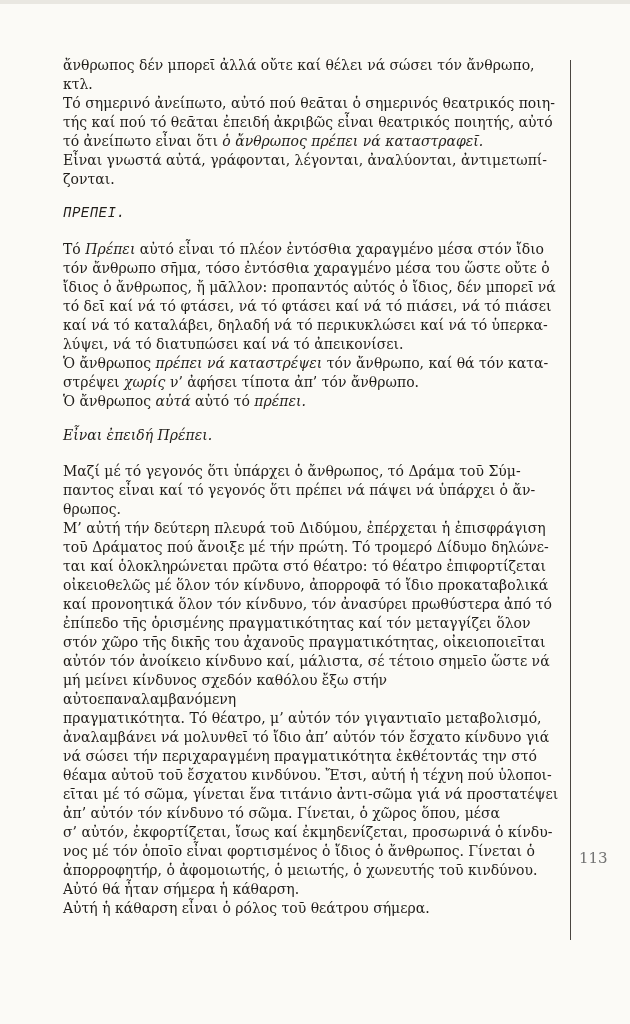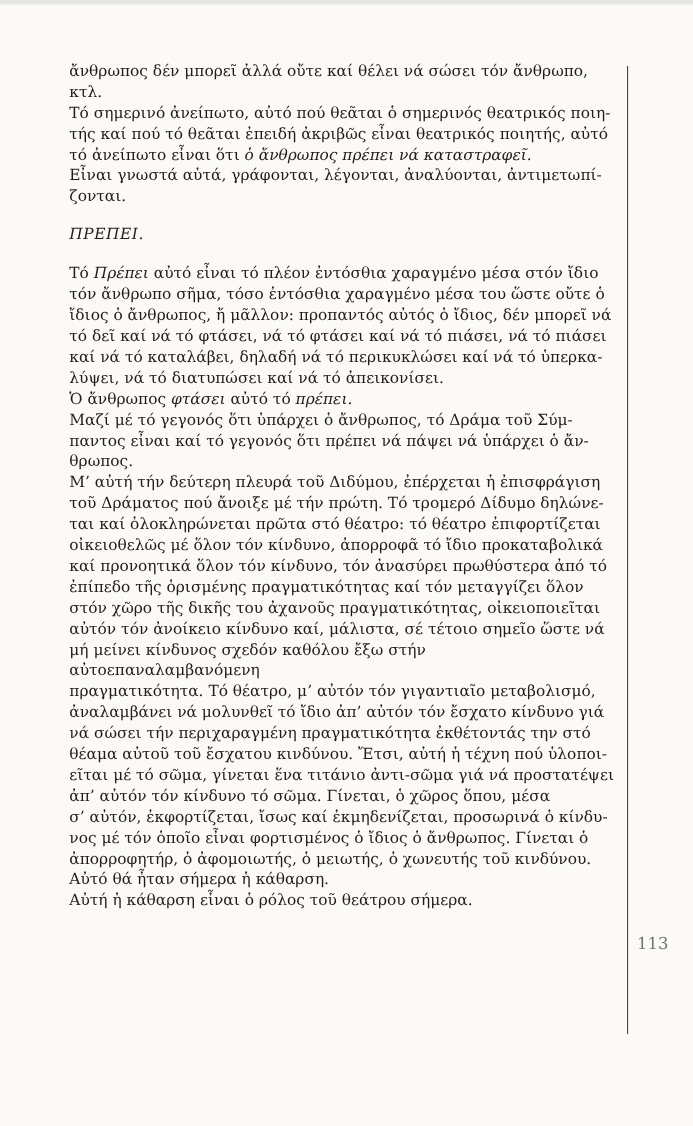--- a/index.html
+++ b/index.html
@@ -29,20 +29,21 @@
   .block {
     margin: 0;
     white-space: pre-line;
   }
   .block.heading {
     margin: 15px 0 17px 0;
     font-style: italic;
   }
   .block.heading.caps {
     letter-spacing: 0.5px;
+    font-family: Liberation Mono, monospace;
   }
   .it {
     font-style: italic;
   }
   .margin-rule {
     position: absolute;
     left: 570px;
     top: 56px;
     width: 1px;
     height: 880px;
@@ -68,21 +69,24 @@
 τό ἀνείπωτο εἶναι ὅτι </span><span class="it">ὁ ἄνθρωπος πρέπει νά καταστραφεῖ.</span></p>
       <p class="block p"><span>Εἶναι γνωστά αὐτά, γράφονται, λέγονται, ἀναλύονται, ἀντιμετωπί-
 ζονται.</span></p>
       <p class="block heading caps"><span class="it">ΠΡΕΠΕΙ.</span></p>
       <p class="block p"><span>Τό </span><span class="it">Πρέπει</span><span> αὐτό εἶναι τό πλέον ἐντόσθια χαραγμένο μέσα στόν ἴδιο
 τόν ἄνθρωπο σῆμα, τόσο ἐντόσθια χαραγμένο μέσα του ὥστε οὔτε ὁ
 ἴδιος ὁ ἄνθρωπος, ἤ μᾶλλον: προπαντός αὐτός ὁ ἴδιος, δέν μπορεῖ νά
 τό δεῖ καί νά τό φτάσει, νά τό φτάσει καί νά τό πιάσει, νά τό πιάσει
 καί νά τό καταλάβει, δηλαδή νά τό περικυκλώσει καί νά τό ὑπερκα-
 λύψει, νά τό διατυπώσει καί νά τό ἀπεικονίσει.</span></p>
-      <p class="block p"><span>Ὁ ἄνθρωπος </span><span class="it">φτάσει</span><span> αὐτό τό </span><span class="it">πρέπει.</span></p>
+      <p class="block p"><span>Ὁ ἄνθρωπος </span><span class="it">πρέπει νά καταστρέψει</span><span> τόν ἄνθρωπο, καί θά τόν κατα-
+στρέψει </span><span class="it">χωρίς</span><span> ν’ ἀφήσει τίποτα ἀπ’ τόν ἄνθρωπο.</span></p>
+      <p class="block p"><span>Ὁ ἄνθρωπος </span><span class="it">αὐτά</span><span> αὐτό τό </span><span class="it">πρέπει.</span></p>
+      <p class="block heading"><span class="it">Εἶναι ἐπειδή Πρέπει.</span></p>
       <p class="block p"><span>Μαζί μέ τό γεγονός ὅτι ὑπάρχει ὁ ἄνθρωπος, τό Δράμα τοῦ Σύμ-
 παντος εἶναι καί τό γεγονός ὅτι πρέπει νά πάψει νά ὑπάρχει ὁ ἄν-
 θρωπος.</span></p>
       <p class="block p"><span>Μ’ αὐτή τήν δεύτερη πλευρά τοῦ Διδύμου, ἐπέρχεται ἡ ἐπισφράγιση
 τοῦ Δράματος πού ἄνοιξε μέ τήν πρώτη. Τό τρομερό Δίδυμο δηλώνε-
 ται καί ὁλοκληρώνεται πρῶτα στό θέατρο: τό θέατρο ἐπιφορτίζεται
 οἰκειοθελῶς μέ ὅλον τόν κίνδυνο, ἀπορροφᾶ τό ἴδιο προκαταβολικά
 καί προνοητικά ὅλον τόν κίνδυνο, τόν ἀνασύρει πρωθύστερα ἀπό τό
 ἐπίπεδο τῆς ὁρισμένης πραγματικότητας καί τόν μεταγγίζει ὅλον
 στόν χῶρο τῆς δικῆς του ἀχανοῦς πραγματικότητας, οἰκειοποιεῖται

